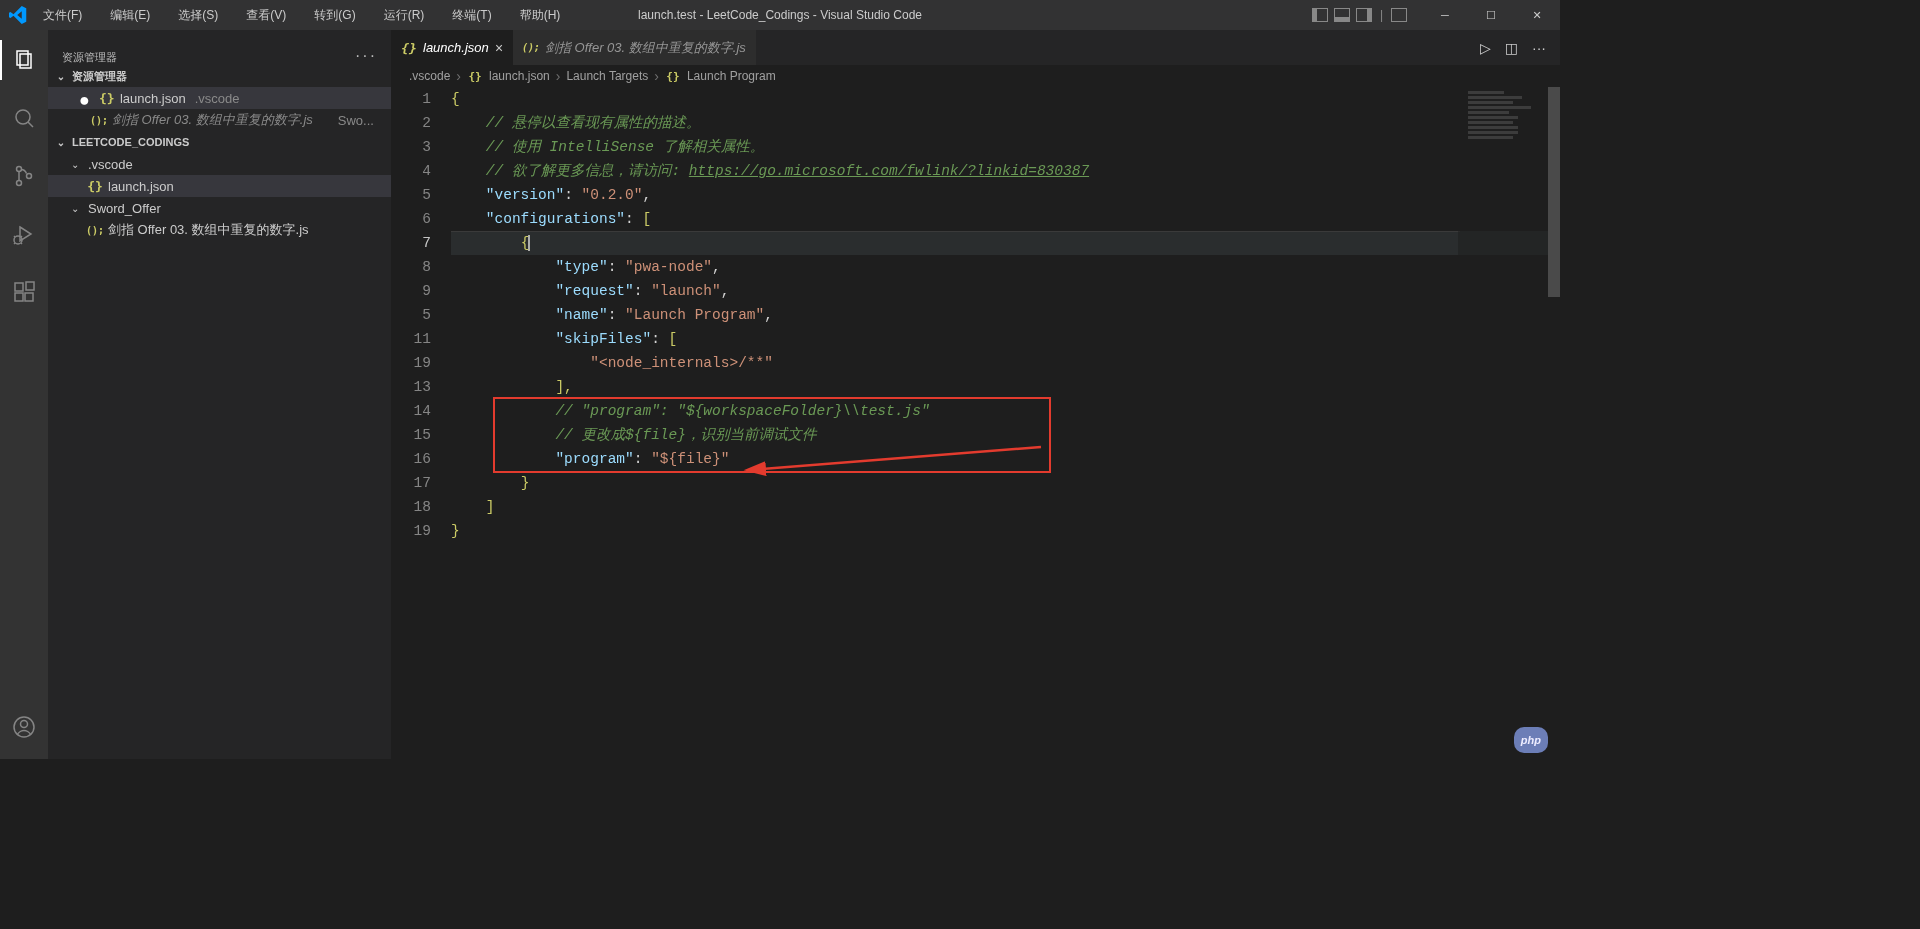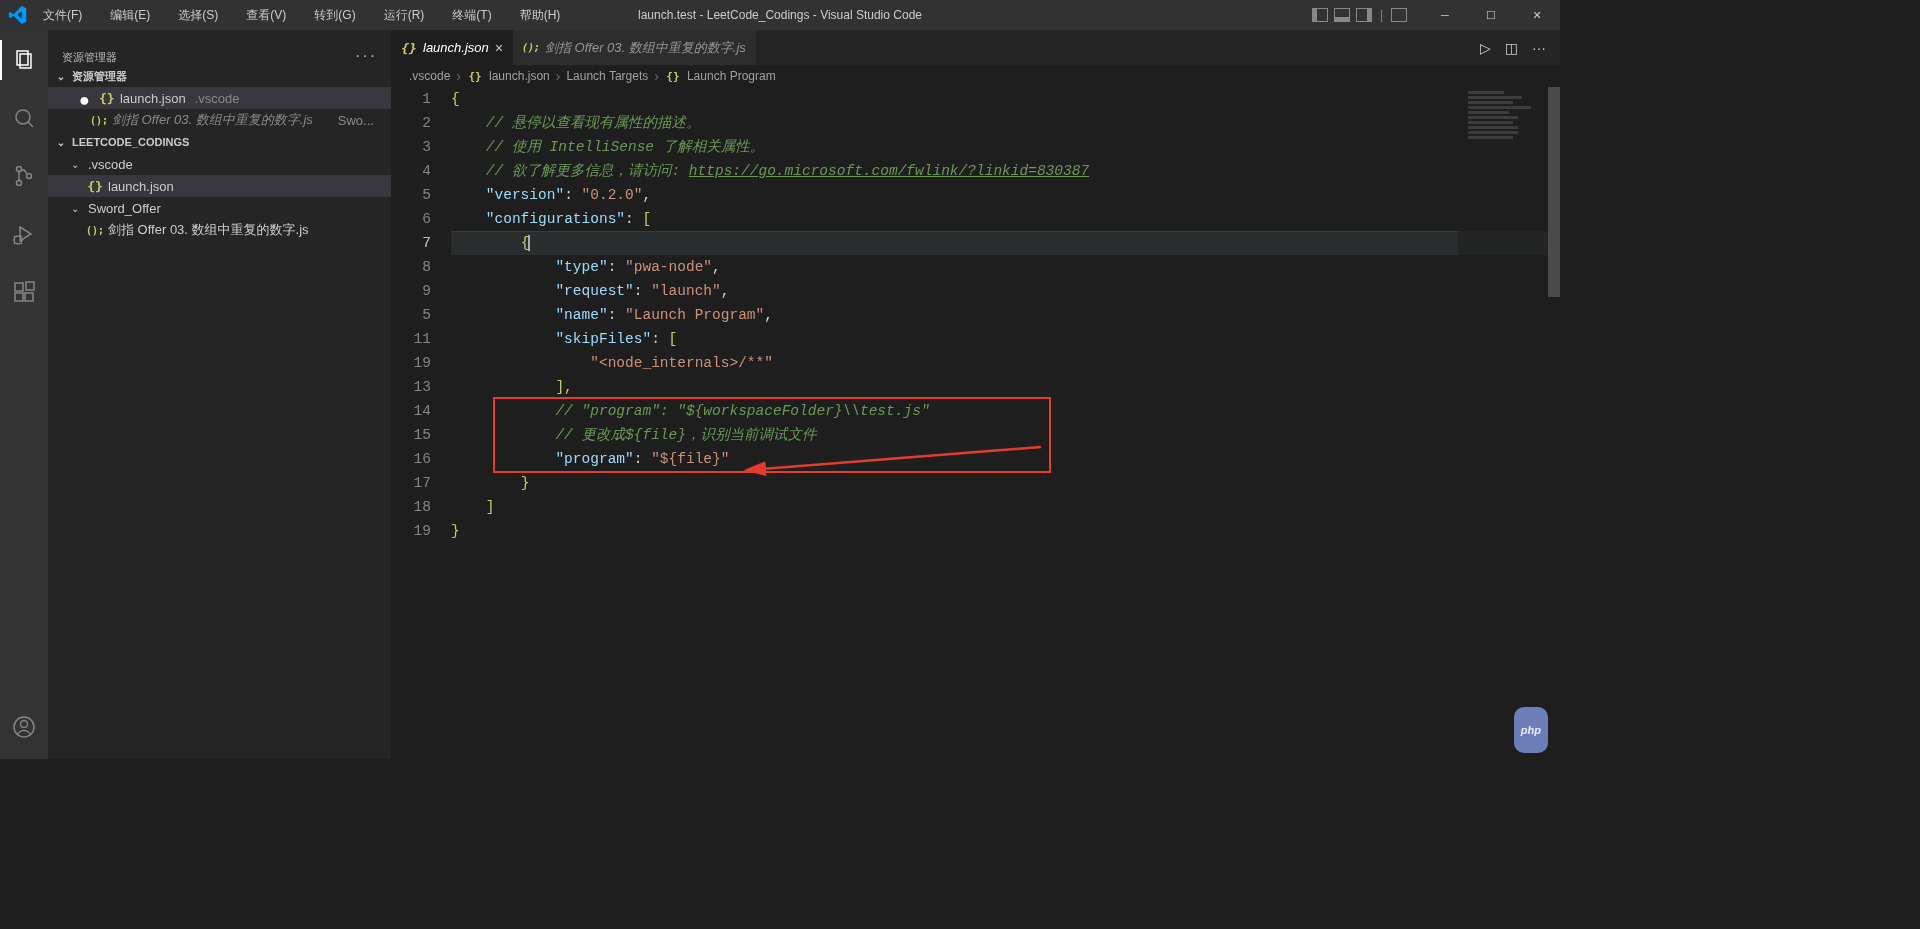--- a/index.html
+++ b/index.html
@@ -59,21 +59,21 @@
 .tok-c { color:#6a9955; font-style:italic; }
 .tok-link { color:#6a9955; text-decoration:underline; font-style:italic; }
 .tok-w { color:#d4d4d4; }
 .cursor-mark { border-left:2px solid #aeafad; margin-left:-1px; }
 .minimap { position:absolute; top:0; right:12px; width:90px; height:100%; background:#1e1e1e; opacity:.5; }
 .minimap .mm { position:absolute; left:10px; right:10px; height:3px; background:#5a5a5a; }
 .editor-scroll { position:absolute; right:0; top:0; width:12px; height:100%; }
 .editor-scroll .thumb { position:absolute; top:0; width:12px; height:210px; background:#4a4a4a; }
 .arrow-annotation { position:absolute; pointer-events:none; }
 .arrow-annotation svg { overflow:visible; }
-.php-badge { position:absolute; bottom:6px; right:12px; background:#6c7eb7; color:#ececff; font-size:11px; font-weight:700; padding:17px 7px; border-radius:10px; font-style:italic; }
+.php-badge { position:absolute; bottom:6px; right:12px; background:#6c7eb7; color:#ececff; font-size:11px; font-weight:700; padding:7px 7px; border-radius:10px; font-style:italic; }
 </style>
 </head>
 <body>
 
 <div class="titlebar">
   <div class="vscode-icon">
     <svg width="18" height="18" viewBox="0 0 24 24">
         <path fill="#0098ff" d="M23 3l-6-3-11 11L2 8 0 9v6l2 1 4-3 11 11 6-3V3zM17 17l-6-5 6-5v10z"></path>
       </svg>
   </div>

